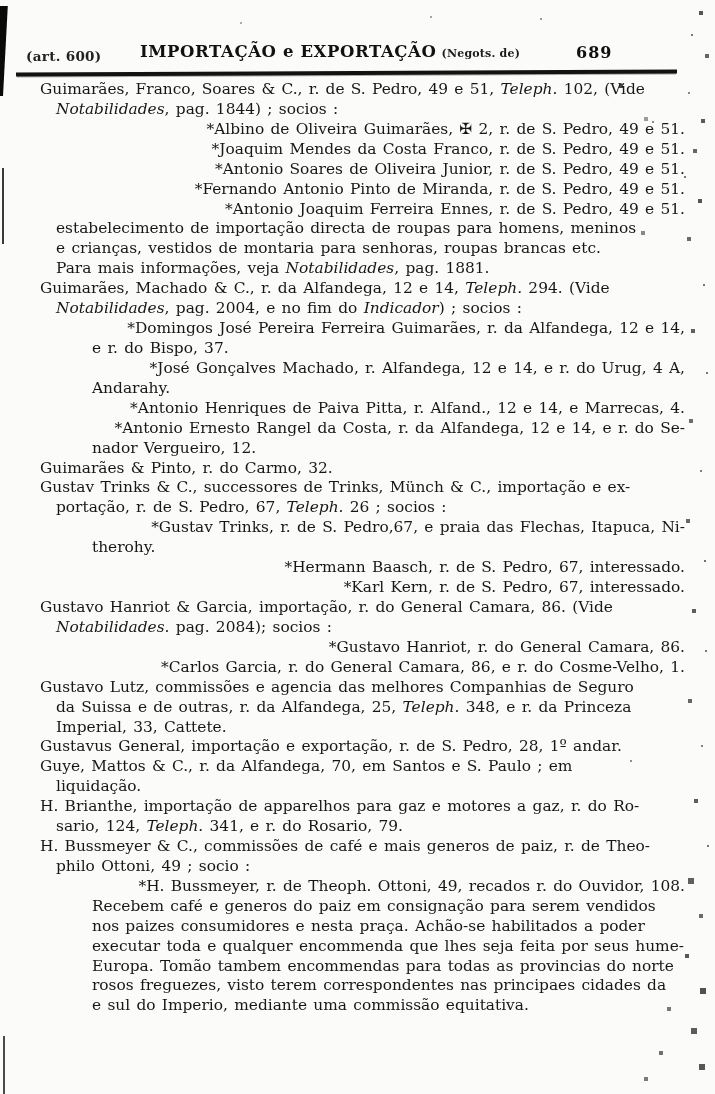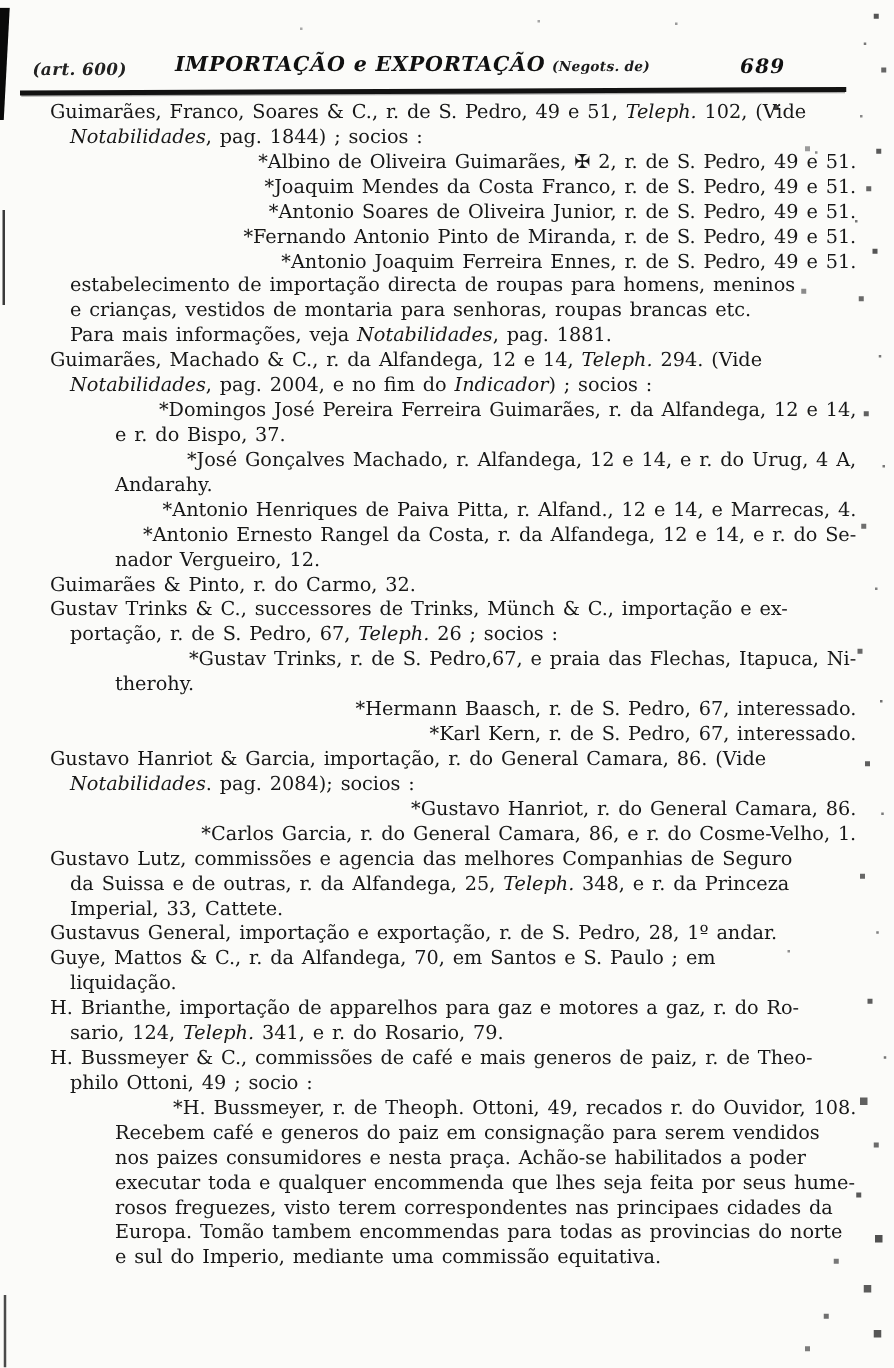--- a/index.html
+++ b/index.html
@@ -6,38 +6,38 @@
   body{
     width:715px;height:1094px;
     background:#fbfbf9;
     font-family:"DejaVu Serif", serif;
     color:#161616;
     position:relative;
     overflow:hidden;
   }
   
   .header{
-    position:absolute;top:42px;left:0;width:688px;height:26px;font-style:italic;
+    position:absolute;top:42px;left:0;width:688px;height:26px;
   }
   .header .art{
     position:absolute;left:26px;top:6px;
     font-size:13.5px;font-weight:bold;letter-spacing:.3px;color:#222;
   }
   .header .title-wrap{
     position:absolute;left:115px;top:0;width:430px;text-align:center;
     white-space:nowrap;
   }
   .header .title{
     font-size:16.5px;font-weight:bold;letter-spacing:.6px;color:#111;
   }
   .header .title-suffix{
     font-size:11px;font-weight:bold;letter-spacing:.2px;color:#1c1c1c;
   }
   .header .pagenum{
-    position:absolute;left:592px;top:1px;
+    position:absolute;left:576px;top:1px;
     font-size:16px;font-weight:bold;letter-spacing:1px;color:#111;
   }
   .header-rule{
     position:absolute;top:71px;left:16px;width:661px;height:3.6px;
     background:#121212;transform:rotate(-.25deg);
     box-shadow:0 2px 0 -1px rgba(20,20,20,.35);
   }
   
   .text-body{
     position:absolute;top:80px;left:40px;width:645px;
@@ -135,18 +135,18 @@
       <div class="line i0"><span>Guye, Mattos &amp; C., r. da Alfandega, 70, em Santos e S. Paulo ; em</span></div>
       <div class="line i1"><span>liquidação.</span></div>
       <div class="line i0"><span>H. Brianthe, importação de apparelhos para gaz e motores a gaz, r. do Ro-</span></div>
       <div class="line i1"><span>sario, 124, </span><span class="it">Teleph.</span><span> 341, e r. do Rosario, 79.</span></div>
       <div class="line i0"><span>H. Bussmeyer &amp; C., commissões de café e mais generos de paiz, r. de Theo-</span></div>
       <div class="line i1"><span>philo Ottoni, 49 ; socio :</span></div>
       <div class="line i2"><span>*H. Bussmeyer, r. de Theoph. Ottoni, 49, recados r. do Ouvidor, 108.</span></div>
       <div class="line i3"><span>Recebem café e generos do paiz em consignação para serem vendidos</span></div>
       <div class="line i3"><span>nos paizes consumidores e nesta praça. Achão-se habilitados a poder</span></div>
       <div class="line i3"><span>executar toda e qualquer encommenda que lhes seja feita por seus hume-</span></div>
+      <div class="line i3"><span>Europa. Tomão tambem encommendas para todas as provincias do norte</span></div>
       <div class="line i3"><span>rosos freguezes, visto terem correspondentes nas principaes cidades da</span></div>
-      <div class="line i3"><span>Europa. Tomão tambem encommendas para todas as provincias do norte</span></div>
       <div class="line i3"><span>e sul do Imperio, mediante uma commissão equitativa.</span></div>
     </div>
 
 </div>
 
 </body></html>

